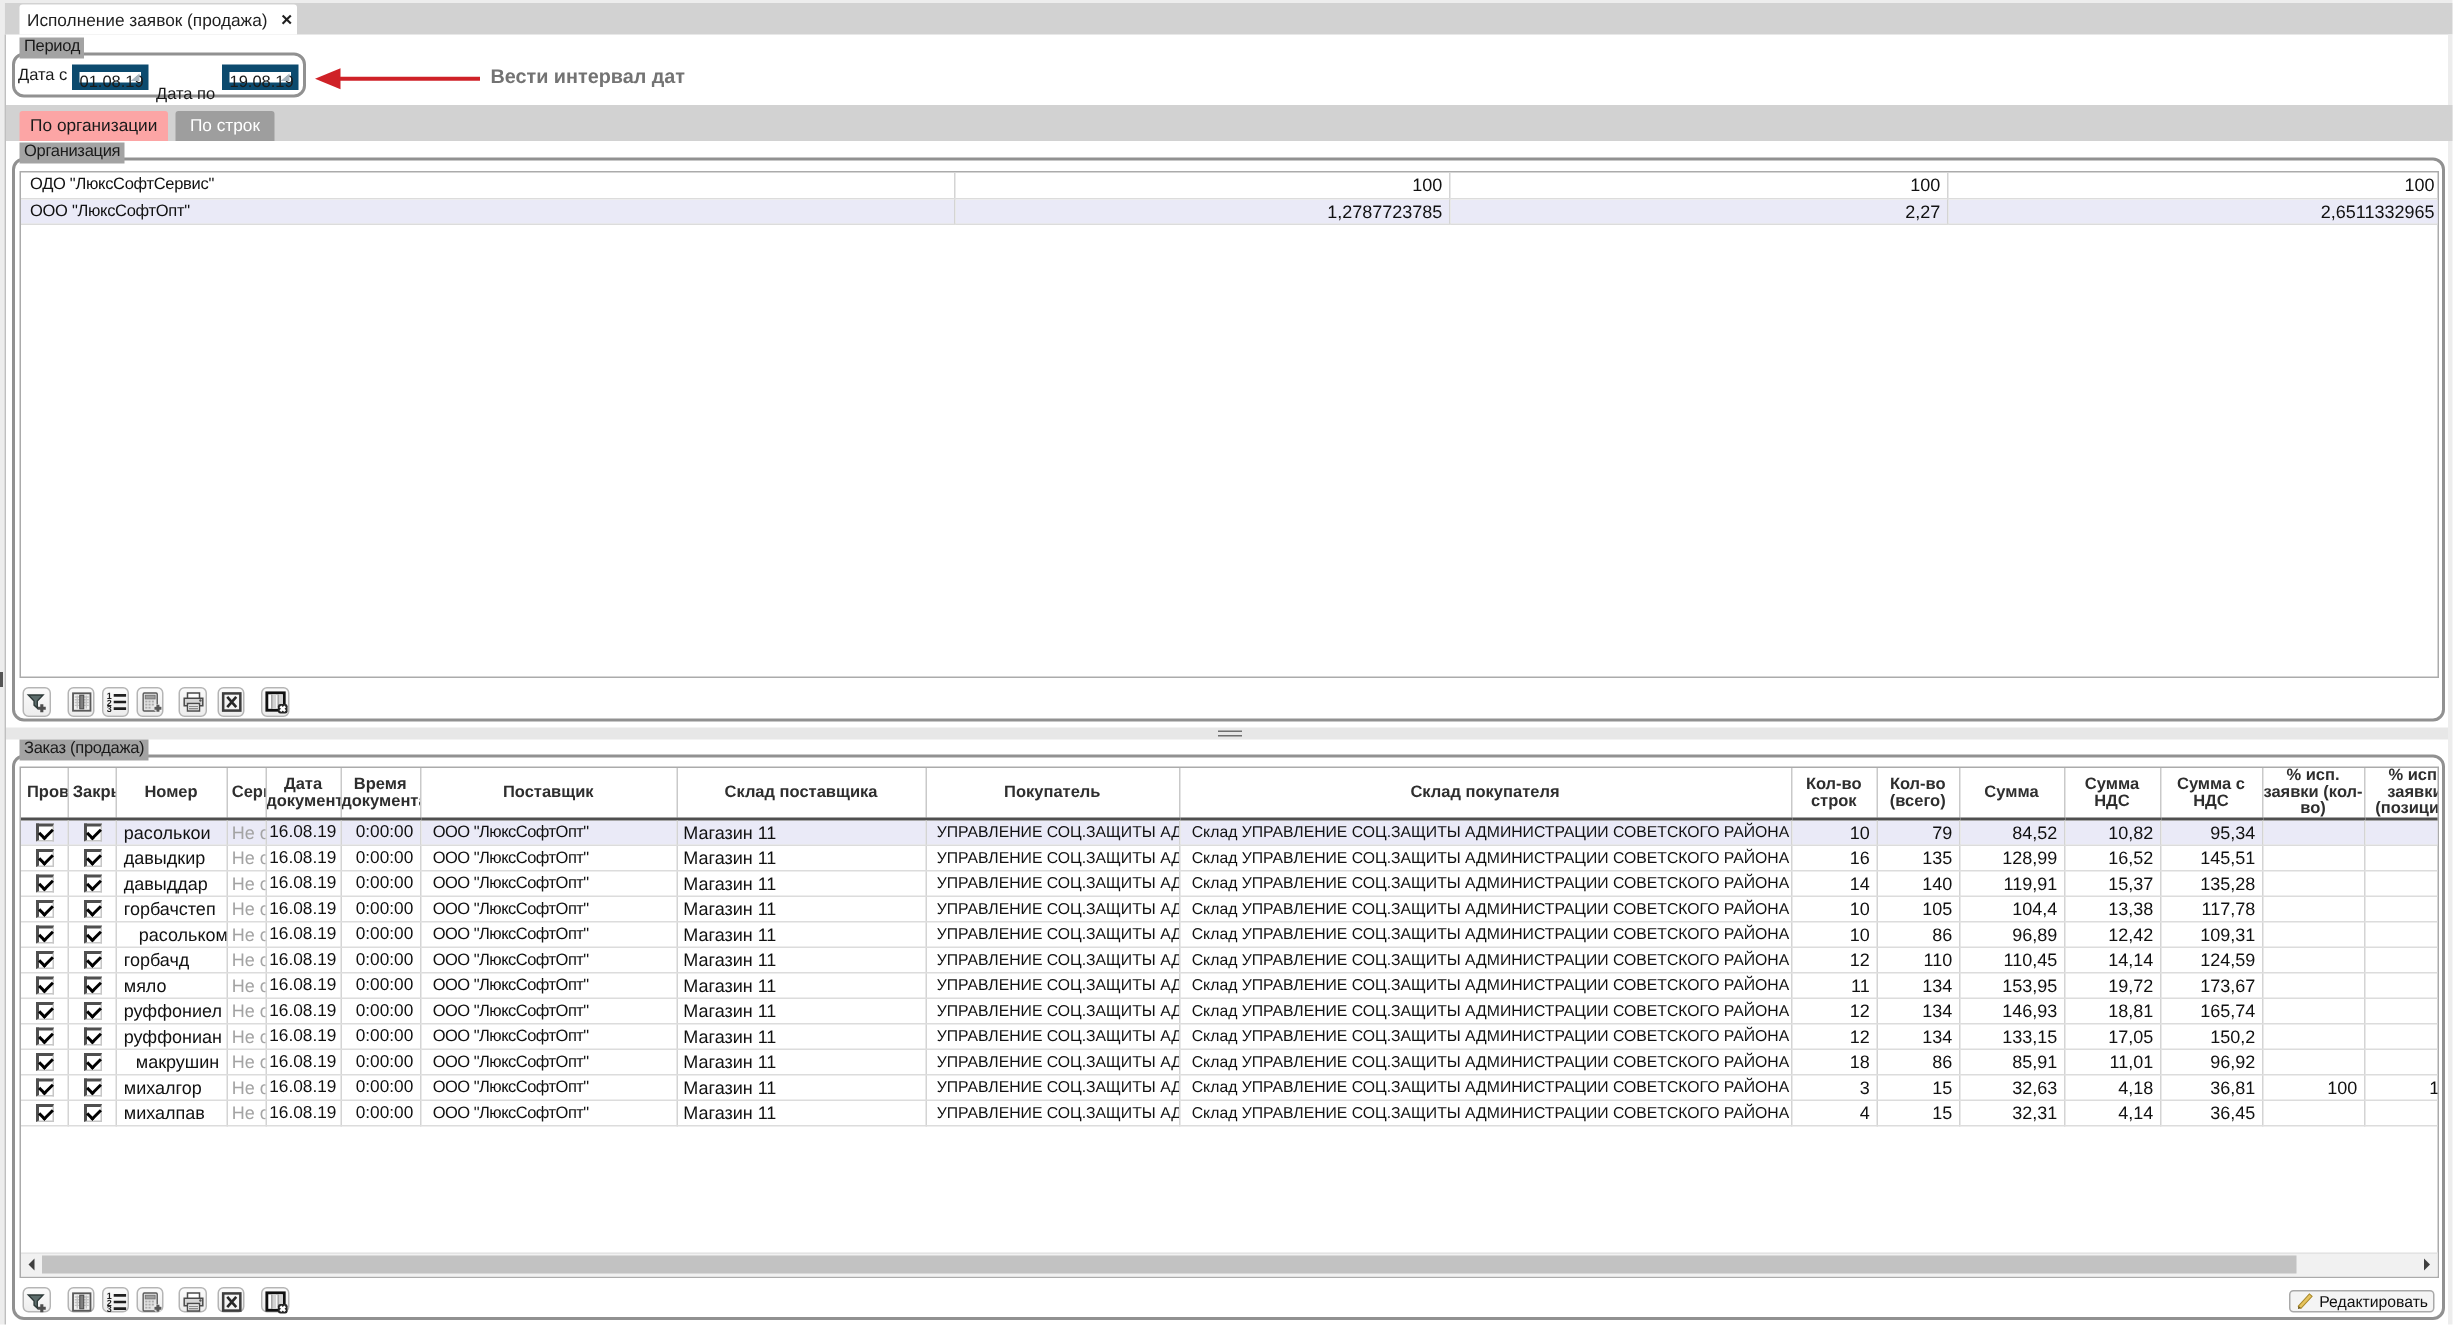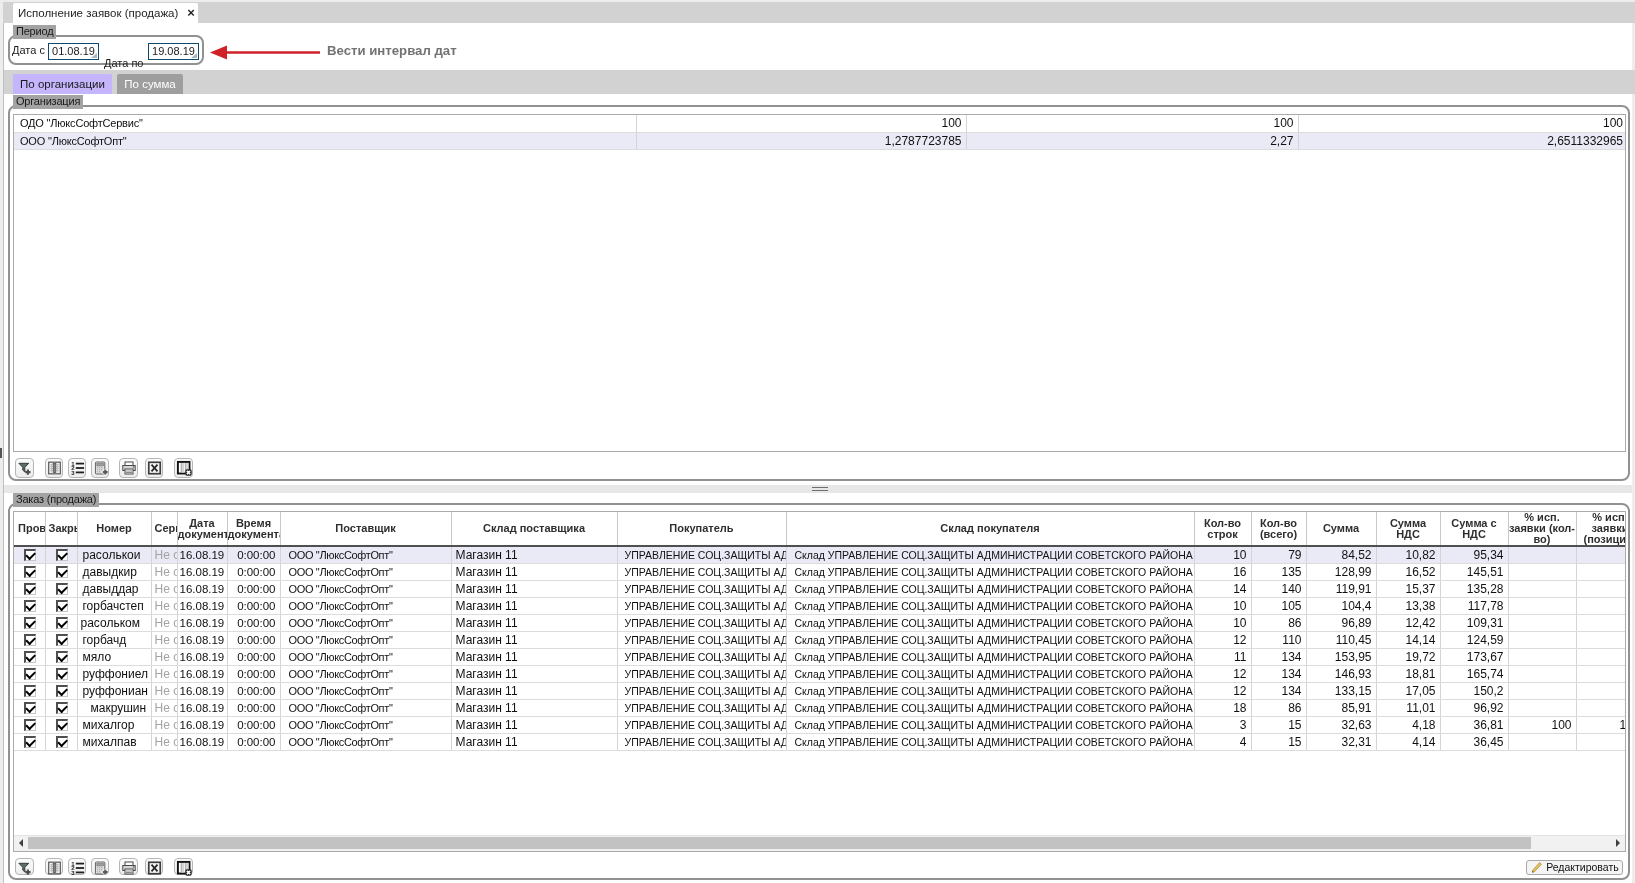--- a/index.html
+++ b/index.html
@@ -17,21 +17,21 @@
 td.dt { font-size:11.5px; }
 td.sup { font-size:11px; letter-spacing:-0.35px; }
 td.caps { font-size:10.5px; }
 td.nm1 { font-size:11px; letter-spacing:-0.2px; }
 tr.hl td { background:#eaeaf7; }
 .cb { width:12px; height:12px; border:1px solid #c6c6c6; border-top:2px solid #4f4f4f; border-left:2px solid #4f4f4f; background:#fff; position:relative; }
 .cb:after { content:""; position:absolute; left:0px; top:1px; width:7px; height:3.5px; border-left:2.2px solid #000; border-bottom:2.2px solid #000; transform:rotate(-45deg); }
 .gray { color:#a3a3a3; }
 .tbtn { position:absolute; border:1px solid #b5b5b5; border-radius:4px; background:linear-gradient(#fbfbfb,#ededed); }
 .tbtn svg { display:block; margin:1px auto 0; }
-.inp { position:absolute; border:1px solid #0c4a6e; background:#fff; text-align:center; font-size:11px; line-height:15px; }
+.inp { position:absolute; border:5px solid #0c4a6e; background:#fff; text-align:center; font-size:11px; line-height:15px; }
 .inp .tri { position:absolute; right:1px; bottom:1px; width:0; height:0; border-left:6px solid transparent; border-bottom:5px solid #a9b6bf; }
 </style></head>
 <body>
 
 <div class="abs" style="left:0;top:0;width:1635px;height:2px;background:#ededed;"></div>
 <div class="tabstrip" style="left:3px;top:2px;width:1632px;height:21px;"></div>
 <div class="abs" style="left:13px;top:3px;width:185px;height:20px;background:#fff;border-radius:2px 2px 0 0;font-size:11.5px;line-height:20px;color:#1f1f1f;white-space:nowrap;"><span style="padding-left:5px;">Исполнение заявок (продажа)</span><span style="font-weight:bold;margin-left:9px;font-size:13px;">×</span></div>
 
 <div class="abs" style="left:0;top:0;width:3px;height:883px;background:#ededed;"></div>
 <div class="abs" style="left:3px;top:23px;width:1px;height:860px;background:#bfbfbf;"></div>
@@ -46,22 +46,22 @@
 <div class="abs" style="left:104px;top:44px;font-size:11px;margin-top:13px;">Дата по</div>
 <div class="inp" style="left:148px;top:43px;width:51px;height:17px;">19.08.19<span class="tri"></span></div>
 
 <svg class="abs" style="left:205px;top:40px;" width="125" height="25" viewBox="0 0 125 25">
     <polygon points="5,12.5 22,5.5 22,19.5" fill="#cf2127"></polygon>
     <line x1="20" y1="12.5" x2="115" y2="12.5" stroke="#cf2127" stroke-width="2.6"></line>
   </svg>
 <div class="abs" style="left:327px;top:43px;font-weight:bold;font-size:13.2px;color:#737373;">Вести интервал дат</div>
 
 <div class="tabstrip" style="left:4px;top:70px;width:1631px;height:24px;"></div>
-<div class="abs" style="left:13px;top:74px;width:99px;height:20px;background:#c4b5fd;border-radius:2px 2px 0 0;text-align:center;line-height:20px;font-size:11.5px;">По организации</div>
-<div class="abs" style="left:117px;top:74px;width:66px;height:20px;background:#9e9e9e;border-radius:2px 2px 0 0;text-align:center;line-height:20px;color:#fff;font-size:11.5px;">По сумма</div>
+<div class="abs" style="left:13px;top:74px;width:99px;height:20px;background:#fca5a5;border-radius:2px 2px 0 0;text-align:center;line-height:20px;font-size:11.5px;">По организации</div>
+<div class="abs" style="left:117px;top:74px;width:66px;height:20px;background:#9e9e9e;border-radius:2px 2px 0 0;text-align:center;line-height:20px;color:#fff;font-size:11.5px;">По строк</div>
 
 <div class="fs" style="left:8px;top:105px;width:1622px;height:376px;">
     <span class="lbl">Организация</span>
   </div>
 <div class="tbl" style="left:13px;top:114px;width:1613px;height:338px;">
 <table style="width:1613px;">
 <colgroup>
         <col style="width:622px">
         <col style="width:330px">
         <col style="width:332px">
@@ -309,21 +309,21 @@
           <td class="r"></td>
           <td class="r"></td>
         </tr>
 <tr>
           <td>
             <div class="cb" style="margin-left:8px;"></div>
           </td>
           <td>
             <div class="cb" style="margin-left:8px;"></div>
           </td>
-          <td class="l" style="padding-left:3px;margin-left:19px;">расольком</td>
+          <td class="l" style="padding-left:15px;margin-left:19px;">расольком</td>
           <td class="l gray" style="padding-left:3px;">Не оп</td>
           <td class="r dt">16.08.19</td>
           <td class="r dt">0:00:00</td>
           <td class="l sup" style="padding-left:8px;">ООО "ЛюксСофтОпт"</td>
           <td class="l" style="padding-left:4px;">Магазин 11</td>
           <td class="l caps" style="padding-left:7px;">УПРАВЛЕНИЕ СОЦ.ЗАЩИТЫ АДМИНИСТРАЦИИ СОВЕТСКОГО РАЙОНА</td>
           <td class="l caps" style="padding-left:8px;">Склад УПРАВЛЕНИЕ СОЦ.ЗАЩИТЫ АДМИНИСТРАЦИИ СОВЕТСКОГО РАЙОНА</td>
           <td class="r">10</td>
           <td class="r">86</td>
           <td class="r">96,89</td>

